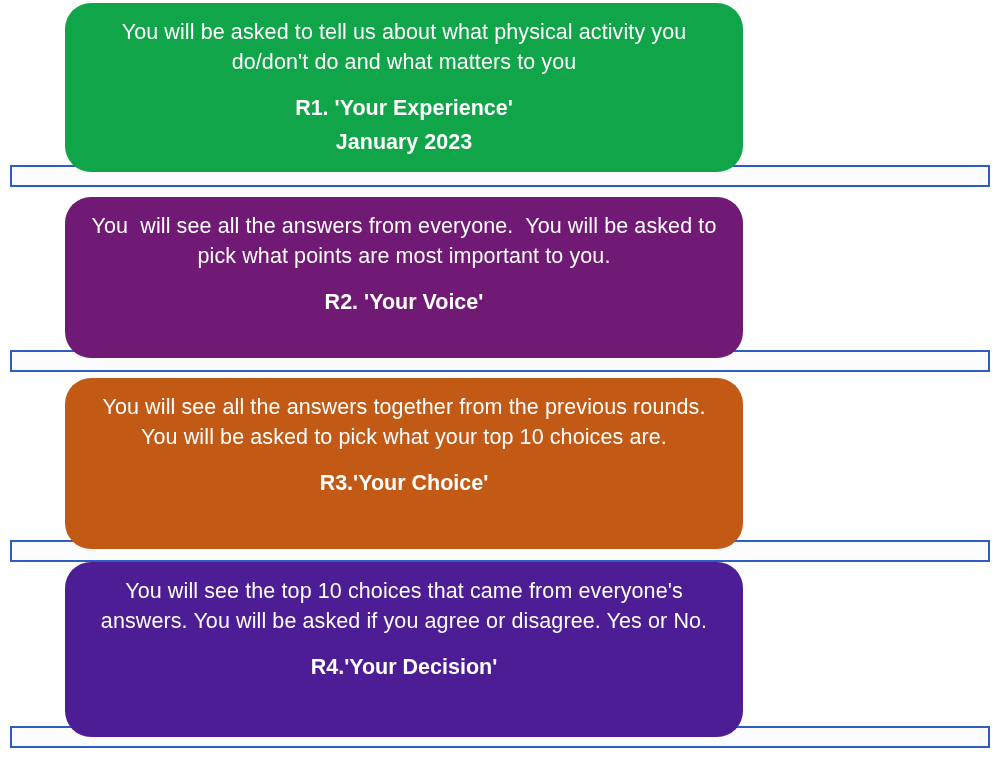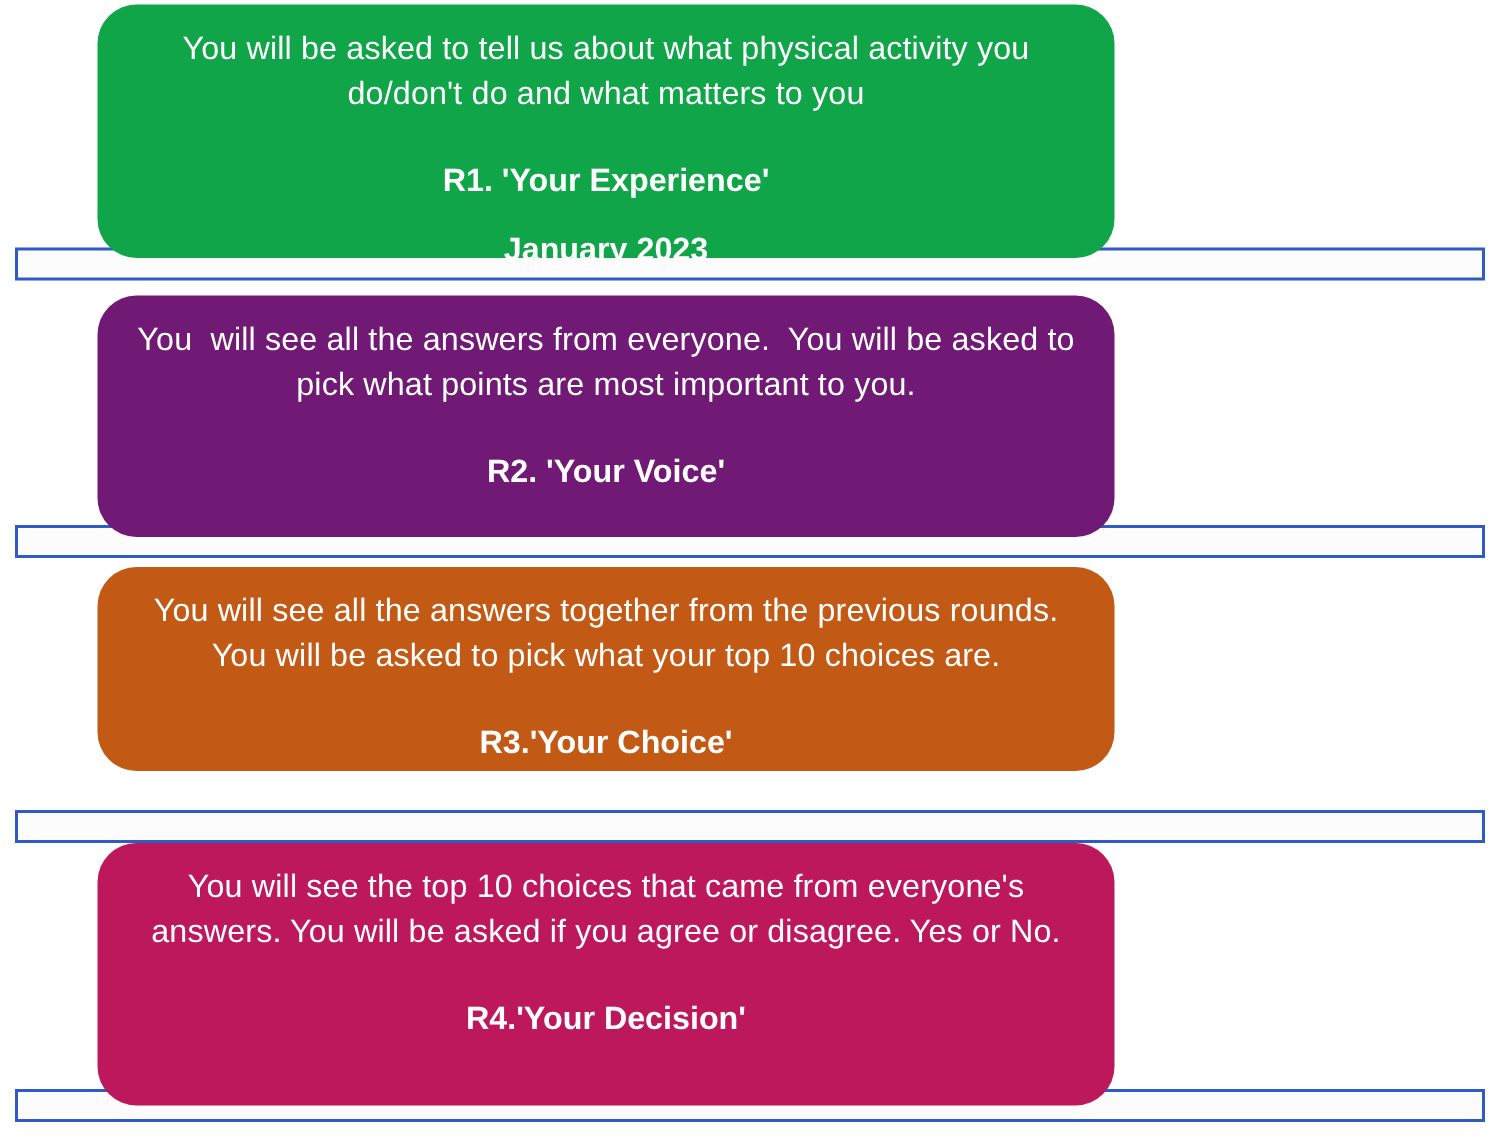--- a/index.html
+++ b/index.html
@@ -37,21 +37,20 @@
     width: 678px;
     box-sizing: border-box;
     border-radius: 26px;
     color: #ffffff;
     display: flex;
     flex-direction: column;
     align-items: center;
     justify-content: flex-start;
     padding: 14px 22px 10px 22px;
     text-align: center;
-    gap: 12px;
   }
 
   .stage .desc {
     font-size: 21.5px;
     line-height: 30px;
     font-weight: 400;
     letter-spacing: 0.1px;
     width: 100%;
     white-space: pre-wrap;
   }
@@ -67,21 +66,21 @@
     font-size: 21.5px;
     line-height: 30px;
     font-weight: 700;
     margin-top: 4px;
     width: 100%;
   }
 
   
   #stage-r1 { top: 3px;   height: 169px; }
   #stage-r2 { top: 197px; height: 161px; }
-  #stage-r3 { top: 378px; height: 136px; }
+  #stage-r3 { top: 378px; height: 171px; }
   #stage-r4 { top: 562px; height: 175px; }
 
   #rail-1 { top: 165px; height: 22px; }
   #rail-2 { top: 350px; height: 22px; }
   #rail-3 { top: 540px; height: 22px; }
   #rail-4 { top: 726px; height: 22px; }
 </style>
 </head>
 <body>
 
@@ -101,18 +100,18 @@
   <div class="stage" id="stage-r2" style="background-color: #701a75;">
     <div class="desc">You  will see all the answers from everyone.  You will be asked to pick what points are most important to you.</div>
     <div class="round-title">R2. 'Your Voice'</div>
   </div>
 
   <div class="stage" id="stage-r3" style="background-color: rgb(194, 90, 22);">
     <div class="desc">You will see all the answers together from the previous rounds. You will be asked to pick what your top 10 choices are.</div>
     <div class="round-title">R3.'Your Choice'</div>
   </div>
 
-  <div class="stage" id="stage-r4" style="background-color: #be185d;">
+  <div class="stage" id="stage-r4" style="background-color: #4c1d95;">
     <div class="desc">You will see the top 10 choices that came from everyone's answers. You will be asked if you agree or disagree. Yes or No.</div>
     <div class="round-title">R4.'Your Decision'</div>
   </div>
 
 </div>
 
 </body></html>

